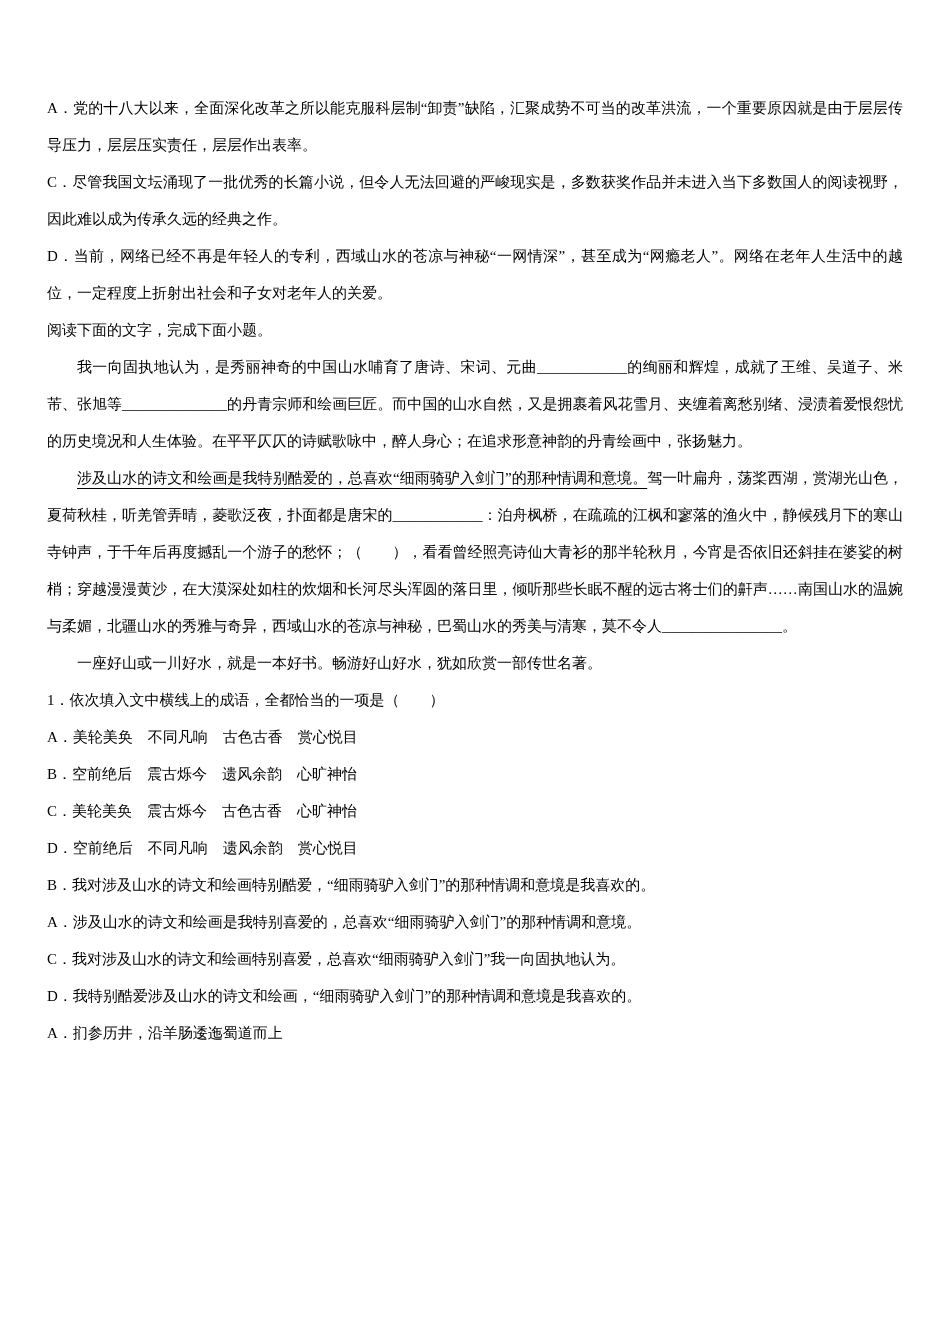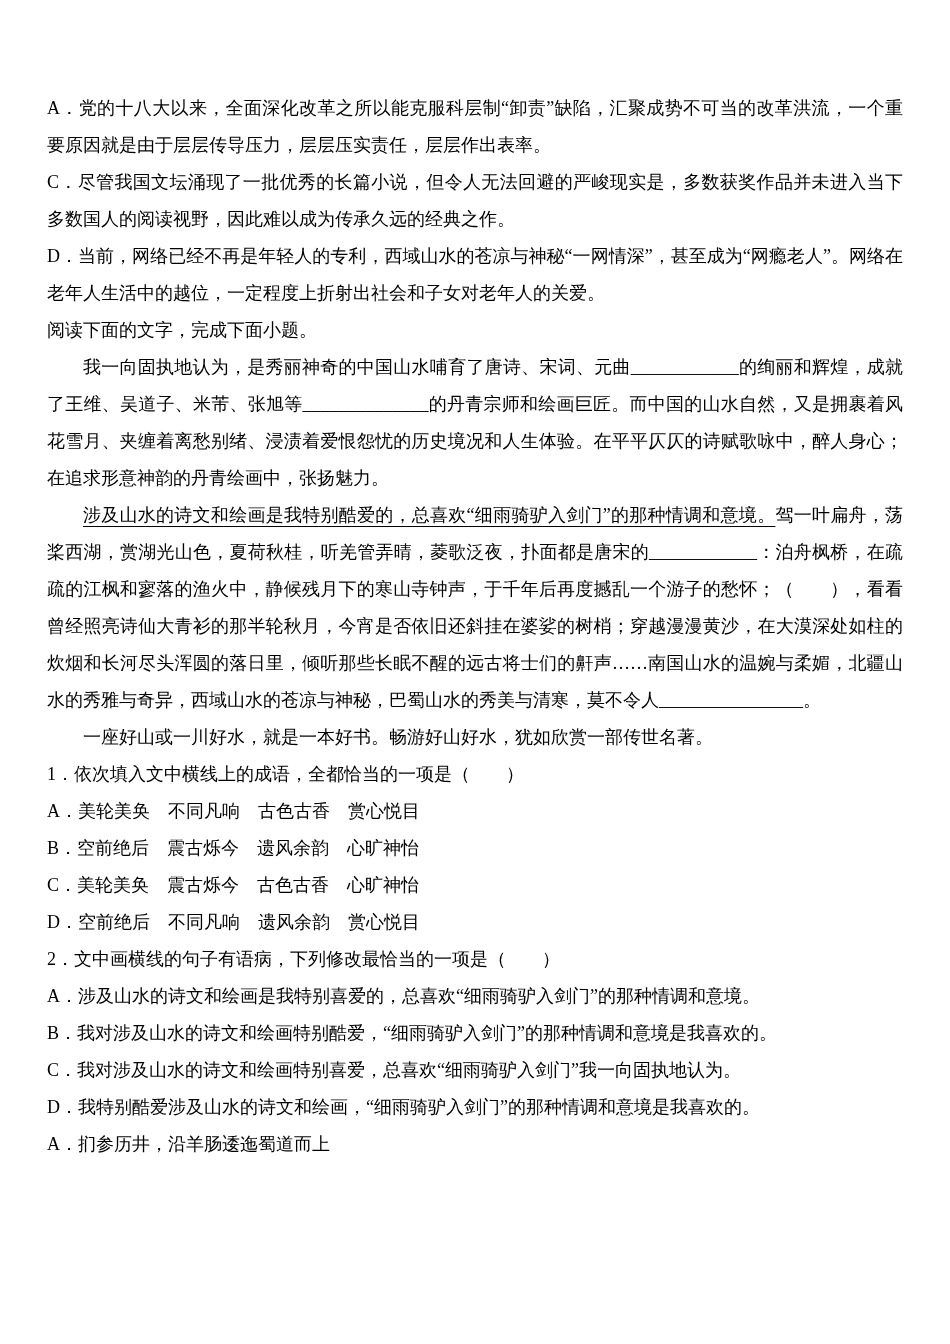--- a/index.html
+++ b/index.html
@@ -4,21 +4,21 @@
 <style>
   html,body{margin:0;padding:0;background:#ffffff;}
   .page{
     width:950px;
     min-height:1344px;
     box-sizing:border-box;
     background:#ffffff;
     color:#000000;
     padding:90px 47px 40px 47px;
     font-family:"Liberation Serif","DejaVu Serif",serif;
-    font-size:18px;
+    font-size:15px;
   }
   .block{
     margin:0;
     line-height:37px;
     text-align:justify;
     word-break:break-all;
   }
   .block.indent{text-indent:2em;}
   .u{text-decoration:underline;text-underline-offset:5px;}
 </style>
@@ -32,20 +32,19 @@
       <p class="block"><span class="">D．当前，网络已经不再是年轻人的专利，西域山水的苍凉与神秘“一网情深”，甚至成为“网瘾老人”。网络在老年人生活中的越位，一定程度上折射出社会和子女对老年人的关爱。</span></p>
       <p class="block"><span class="">阅读下面的文字，完成下面小题。</span></p>
       <p class="block indent"><span class="">我一向固执地认为，是秀丽神奇的中国山水哺育了唐诗、宋词、元曲____________的绚丽和辉煌，成就了王维、吴道子、米芾、张旭等______________的丹青宗师和绘画巨匠。而中国的山水自然，又是拥裹着风花雪月、夹缠着离愁别绪、浸渍着爱恨怨忧的历史境况和人生体验。在平平仄仄的诗赋歌咏中，醉人身心；在追求形意神韵的丹青绘画中，张扬魅力。</span></p>
       <p class="block indent"><span class="u">涉及山水的诗文和绘画是我特别酷爱的，总喜欢“细雨骑驴入剑门”的那种情调和意境。</span><span class="">驾一叶扁舟，荡桨西湖，赏湖光山色，夏荷秋桂，听羌管弄晴，菱歌泛夜，扑面都是唐宋的____________：泊舟枫桥，在疏疏的江枫和寥落的渔火中，静候残月下的寒山寺钟声，于千年后再度撼乱一个游子的愁怀；（　　），看看曾经照亮诗仙大青衫的那半轮秋月，今宵是否依旧还斜挂在婆娑的树梢；穿越漫漫黄沙，在大漠深处如柱的炊烟和长河尽头浑圆的落日里，倾听那些长眠不醒的远古将士们的鼾声……南国山水的温婉与柔媚，北疆山水的秀雅与奇异，西域山水的苍凉与神秘，巴蜀山水的秀美与清寒，莫不令人________________。</span></p>
       <p class="block indent"><span class="">一座好山或一川好水，就是一本好书。畅游好山好水，犹如欣赏一部传世名著。</span></p>
       <p class="block"><span class="">1．依次填入文中横线上的成语，全都恰当的一项是（　　）</span></p>
       <p class="block"><span class="">A．美轮美奂　不同凡响　古色古香　赏心悦目</span></p>
       <p class="block"><span class="">B．空前绝后　震古烁今　遗风余韵　心旷神怡</span></p>
       <p class="block"><span class="">C．美轮美奂　震古烁今　古色古香　心旷神怡</span></p>
       <p class="block"><span class="">D．空前绝后　不同凡响　遗风余韵　赏心悦目</span></p>
-      <p class="block"><span class="">2．文中画横线的句子有语病，下列修改最恰当的一项是（　　）</span></p>
+      <p class="block"><span class="">B．我对涉及山水的诗文和绘画特别酷爱，“细雨骑驴入剑门”的那种情调和意境是我喜欢的。</span></p>
       <p class="block"><span class="">A．涉及山水的诗文和绘画是我特别喜爱的，总喜欢“细雨骑驴入剑门”的那种情调和意境。</span></p>
-      <p class="block"><span class="">B．我对涉及山水的诗文和绘画特别酷爱，“细雨骑驴入剑门”的那种情调和意境是我喜欢的。</span></p>
       <p class="block"><span class="">C．我对涉及山水的诗文和绘画特别喜爱，总喜欢“细雨骑驴入剑门”我一向固执地认为。</span></p>
       <p class="block"><span class="">D．我特别酷爱涉及山水的诗文和绘画，“细雨骑驴入剑门”的那种情调和意境是我喜欢的。</span></p>
       <p class="block"><span class="">A．扪参历井，沿羊肠逶迤蜀道而上</span></p>
     </div>
 </div>
 
 </body></html>

